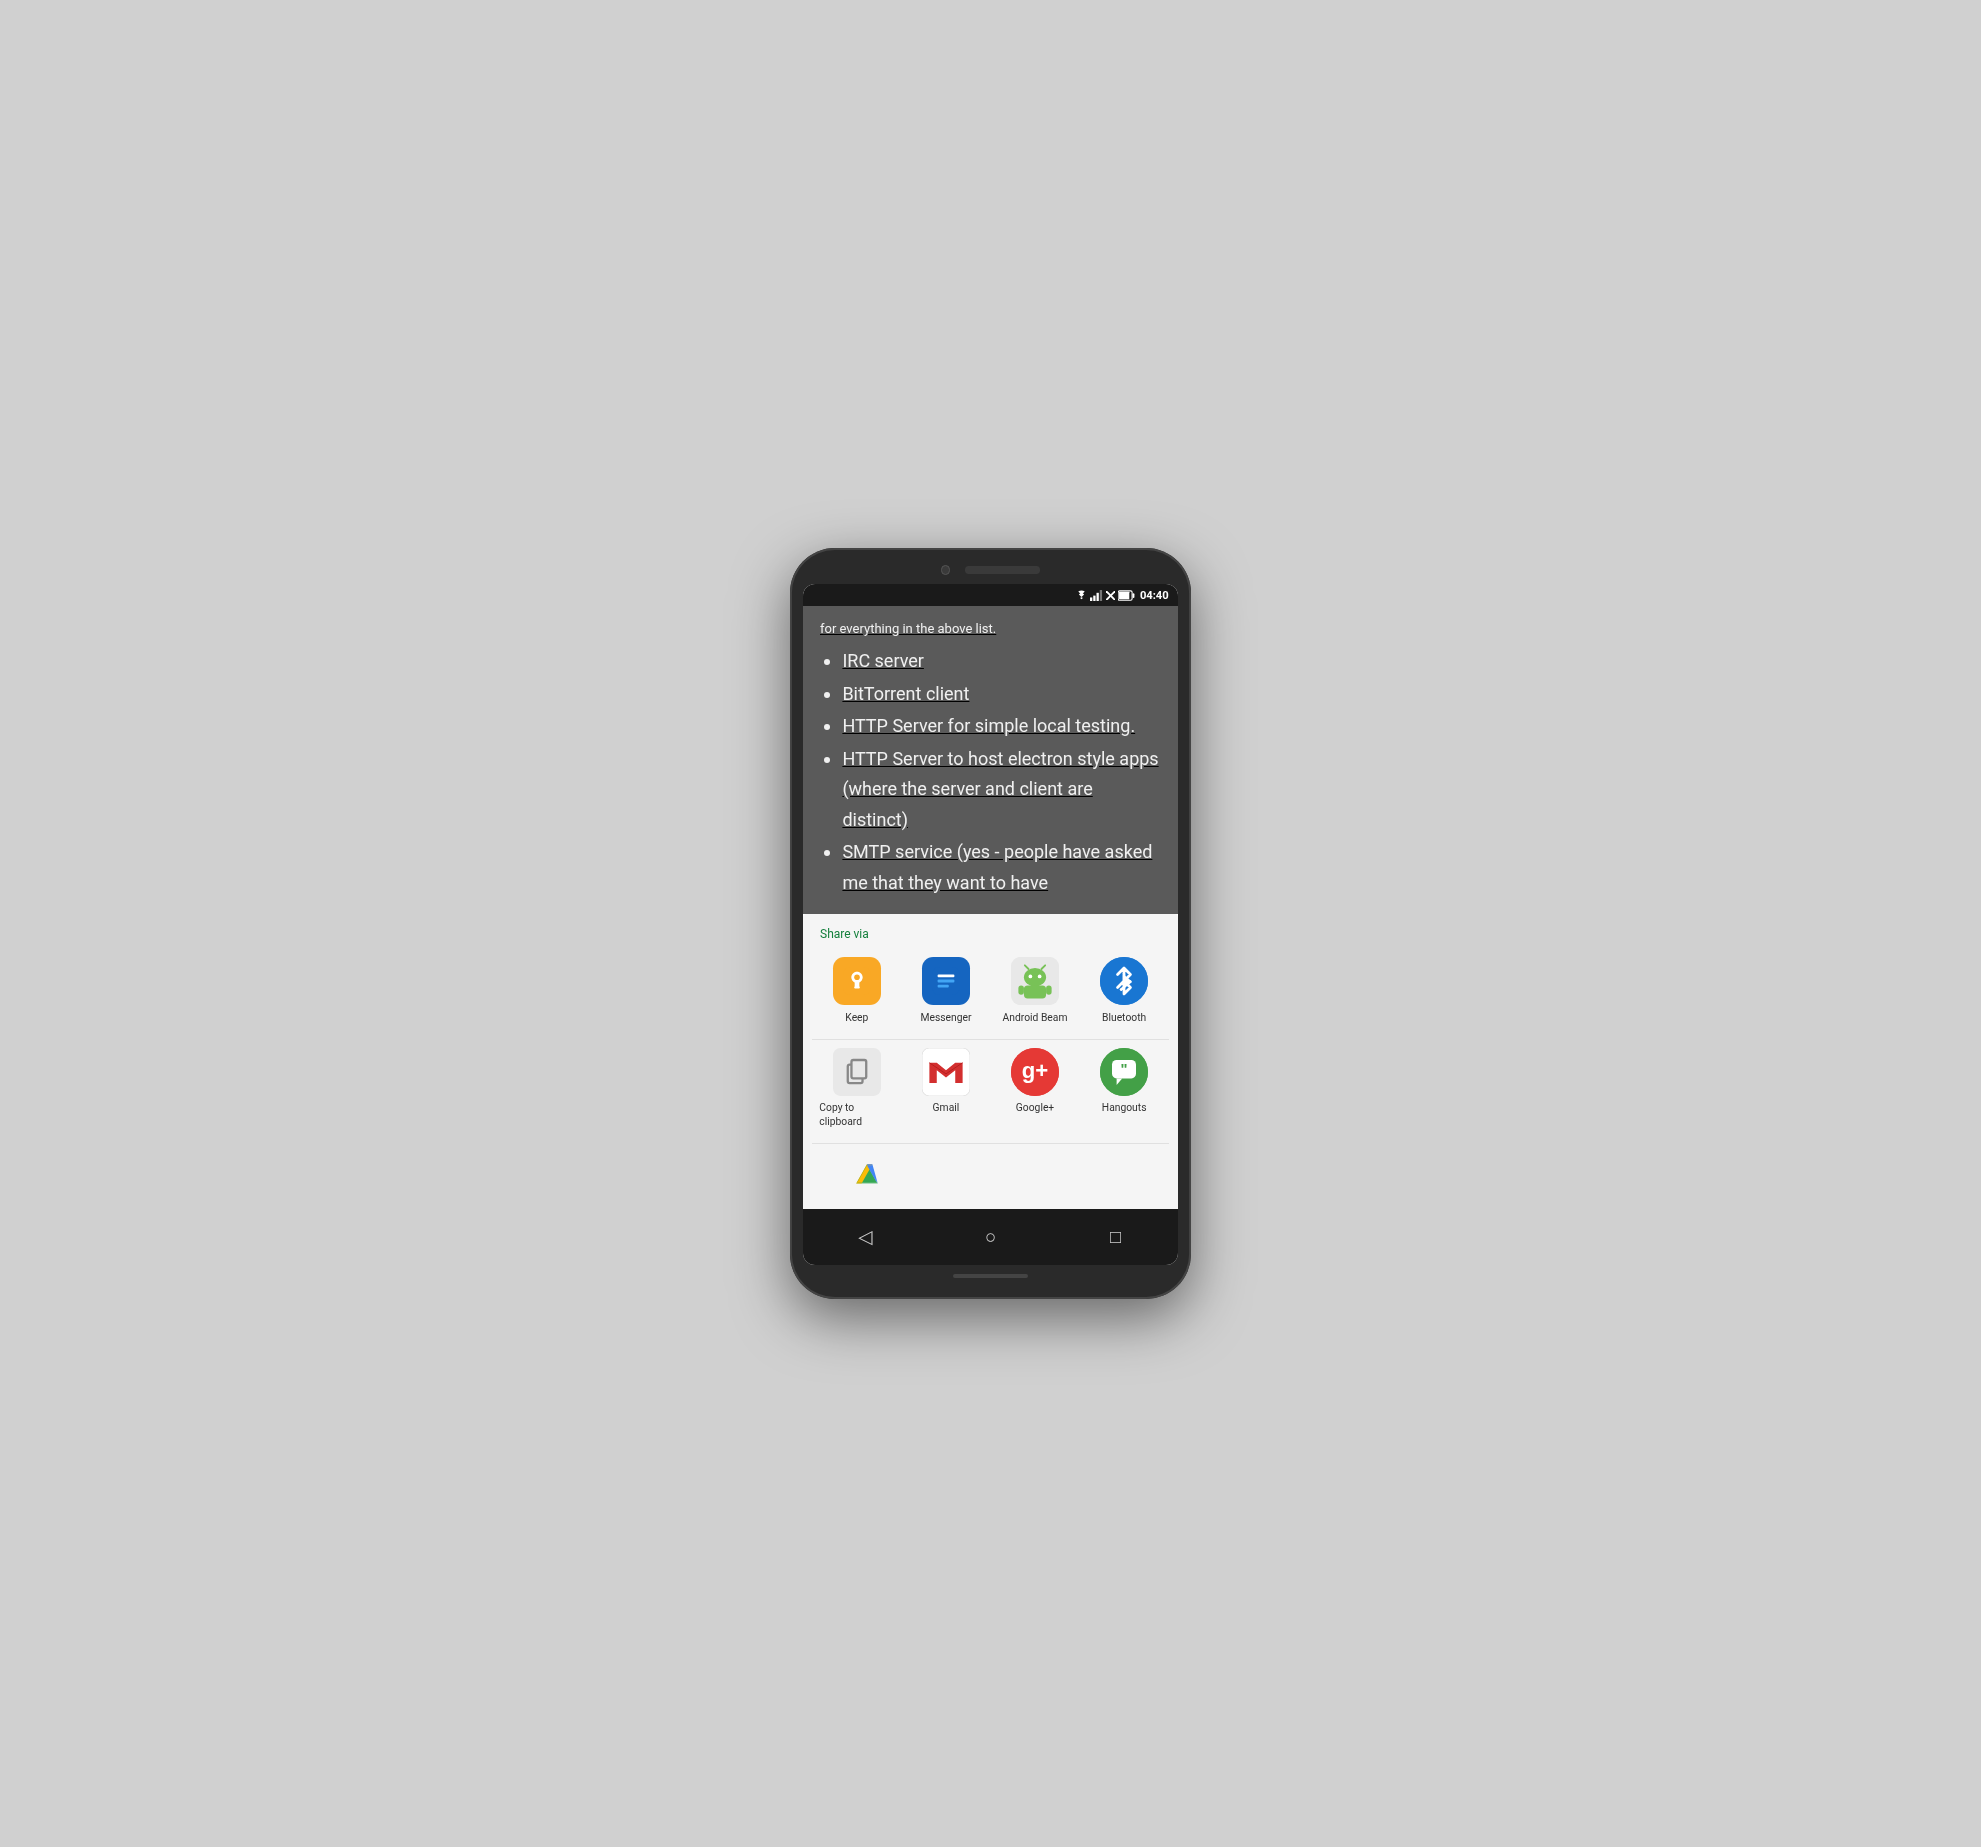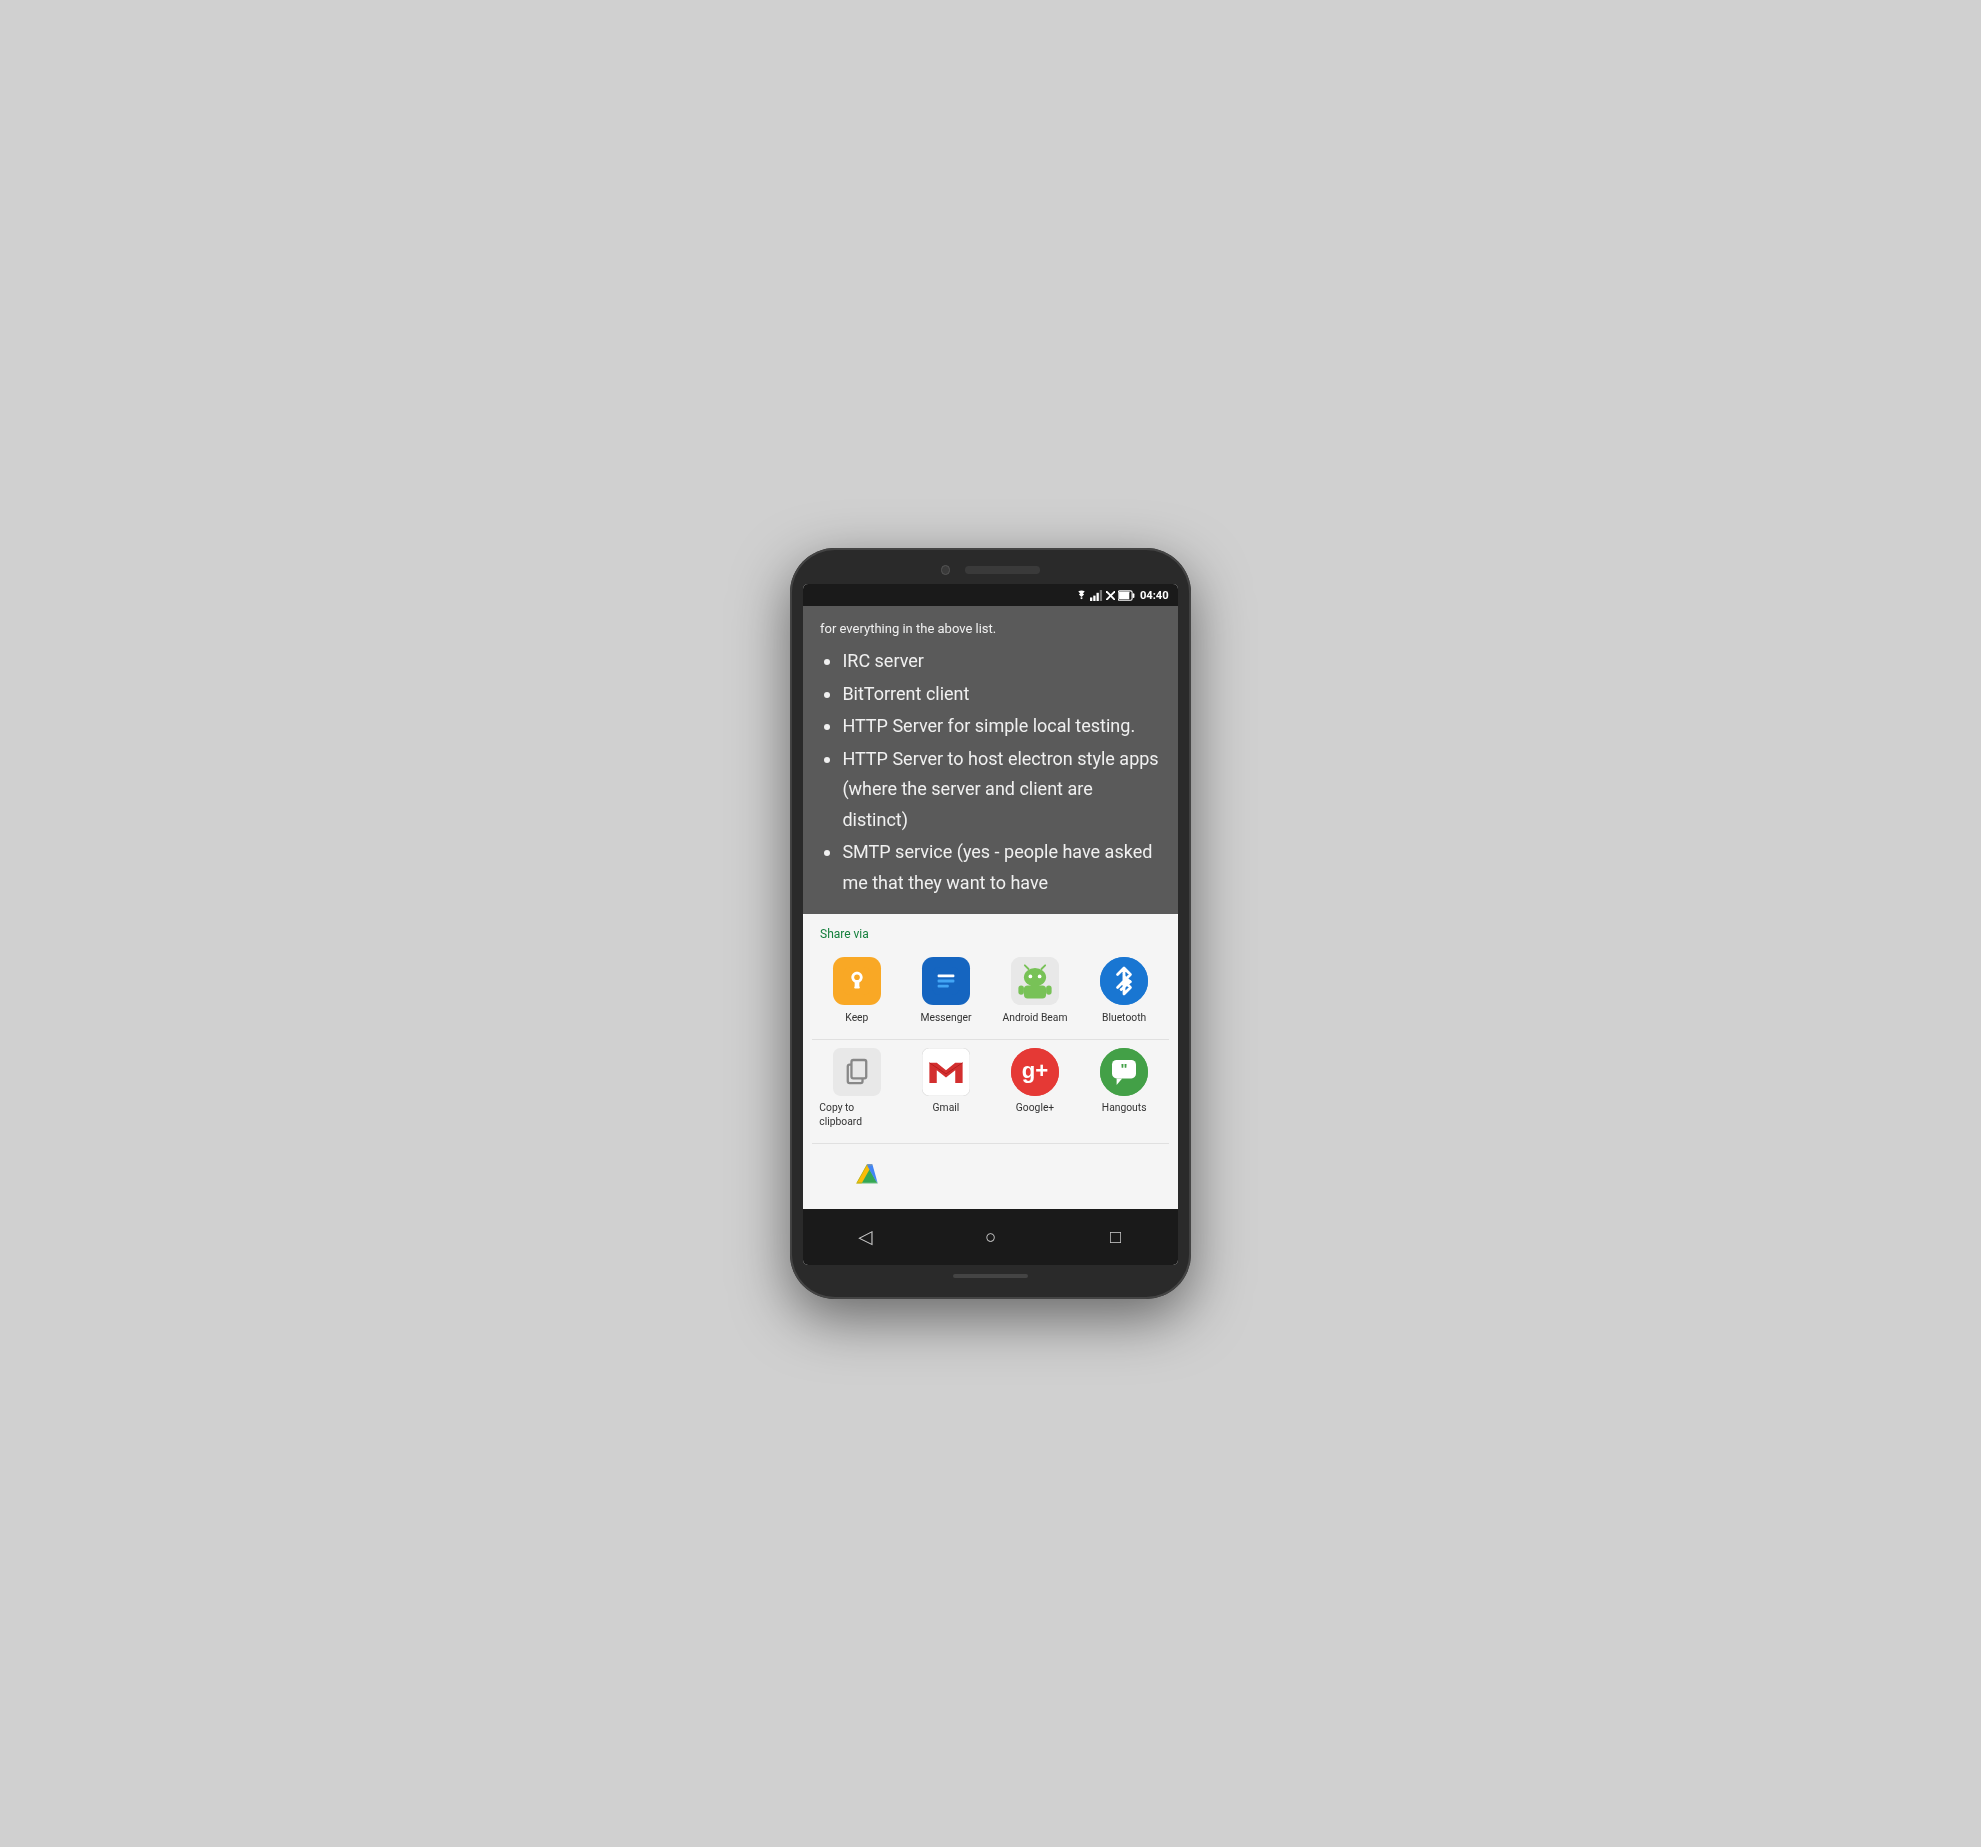--- a/index.html
+++ b/index.html
@@ -32,21 +32,21 @@
       border-radius: 50%;
       border: 0.9px solid #555;
     }
     .phone-speaker {
       width: 75px; height: 7.5px;
       background: #3a3a3a;
       border-radius: 3.7px;
     }
     .phone-screen {
       background: #fff;
-      border-radius: 5px;
+      border-radius: 12px;
       overflow: hidden;
       position: relative;
     }
     .status-bar {
       background: #1a1a1a;
       color: #fff;
       display: flex;
       justify-content: flex-end;
       align-items: center;
       padding: 3.7px 9.3px;
@@ -56,20 +56,21 @@
     }
     .status-icons {
       display: flex;
       align-items: center;
       gap: 2.8px;
     }
     .content-area {
       background: #5a5a5a;
       padding: 13px 17px 13px 17px;
       min-height: 186px;
+      text-decoration: underline;
     }
     .content-text {
       color: #f0f0f0;
       font-size: 13px;
       line-height: 1.5;
       margin-bottom: 7.5px;
     }
     .bullet-list {
       list-style: disc;
       padding-left: 22.4px;

